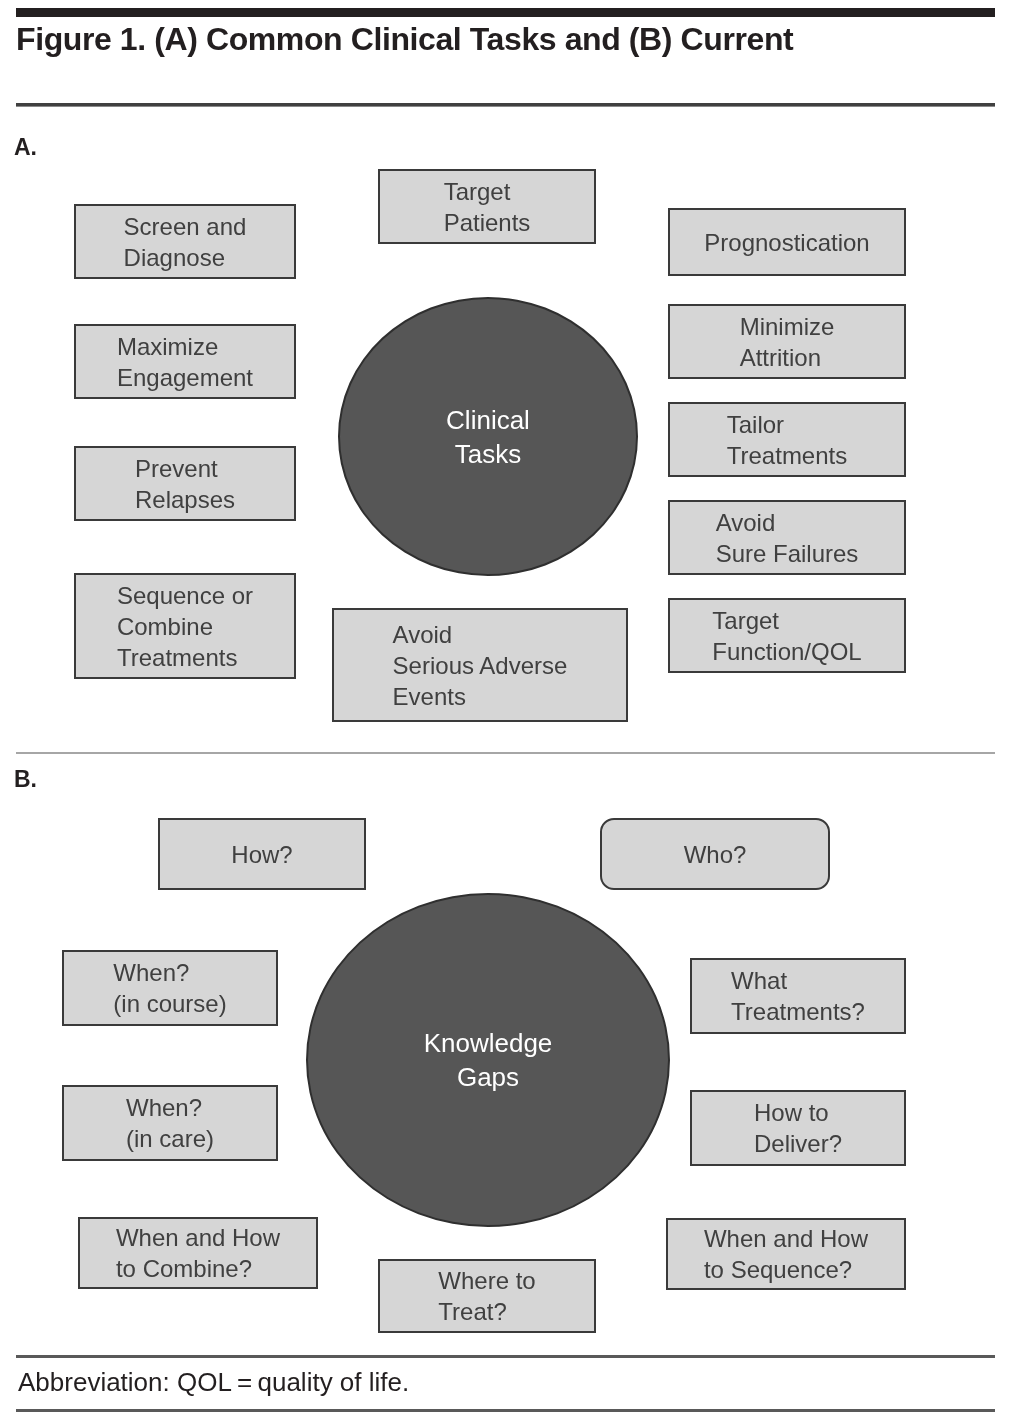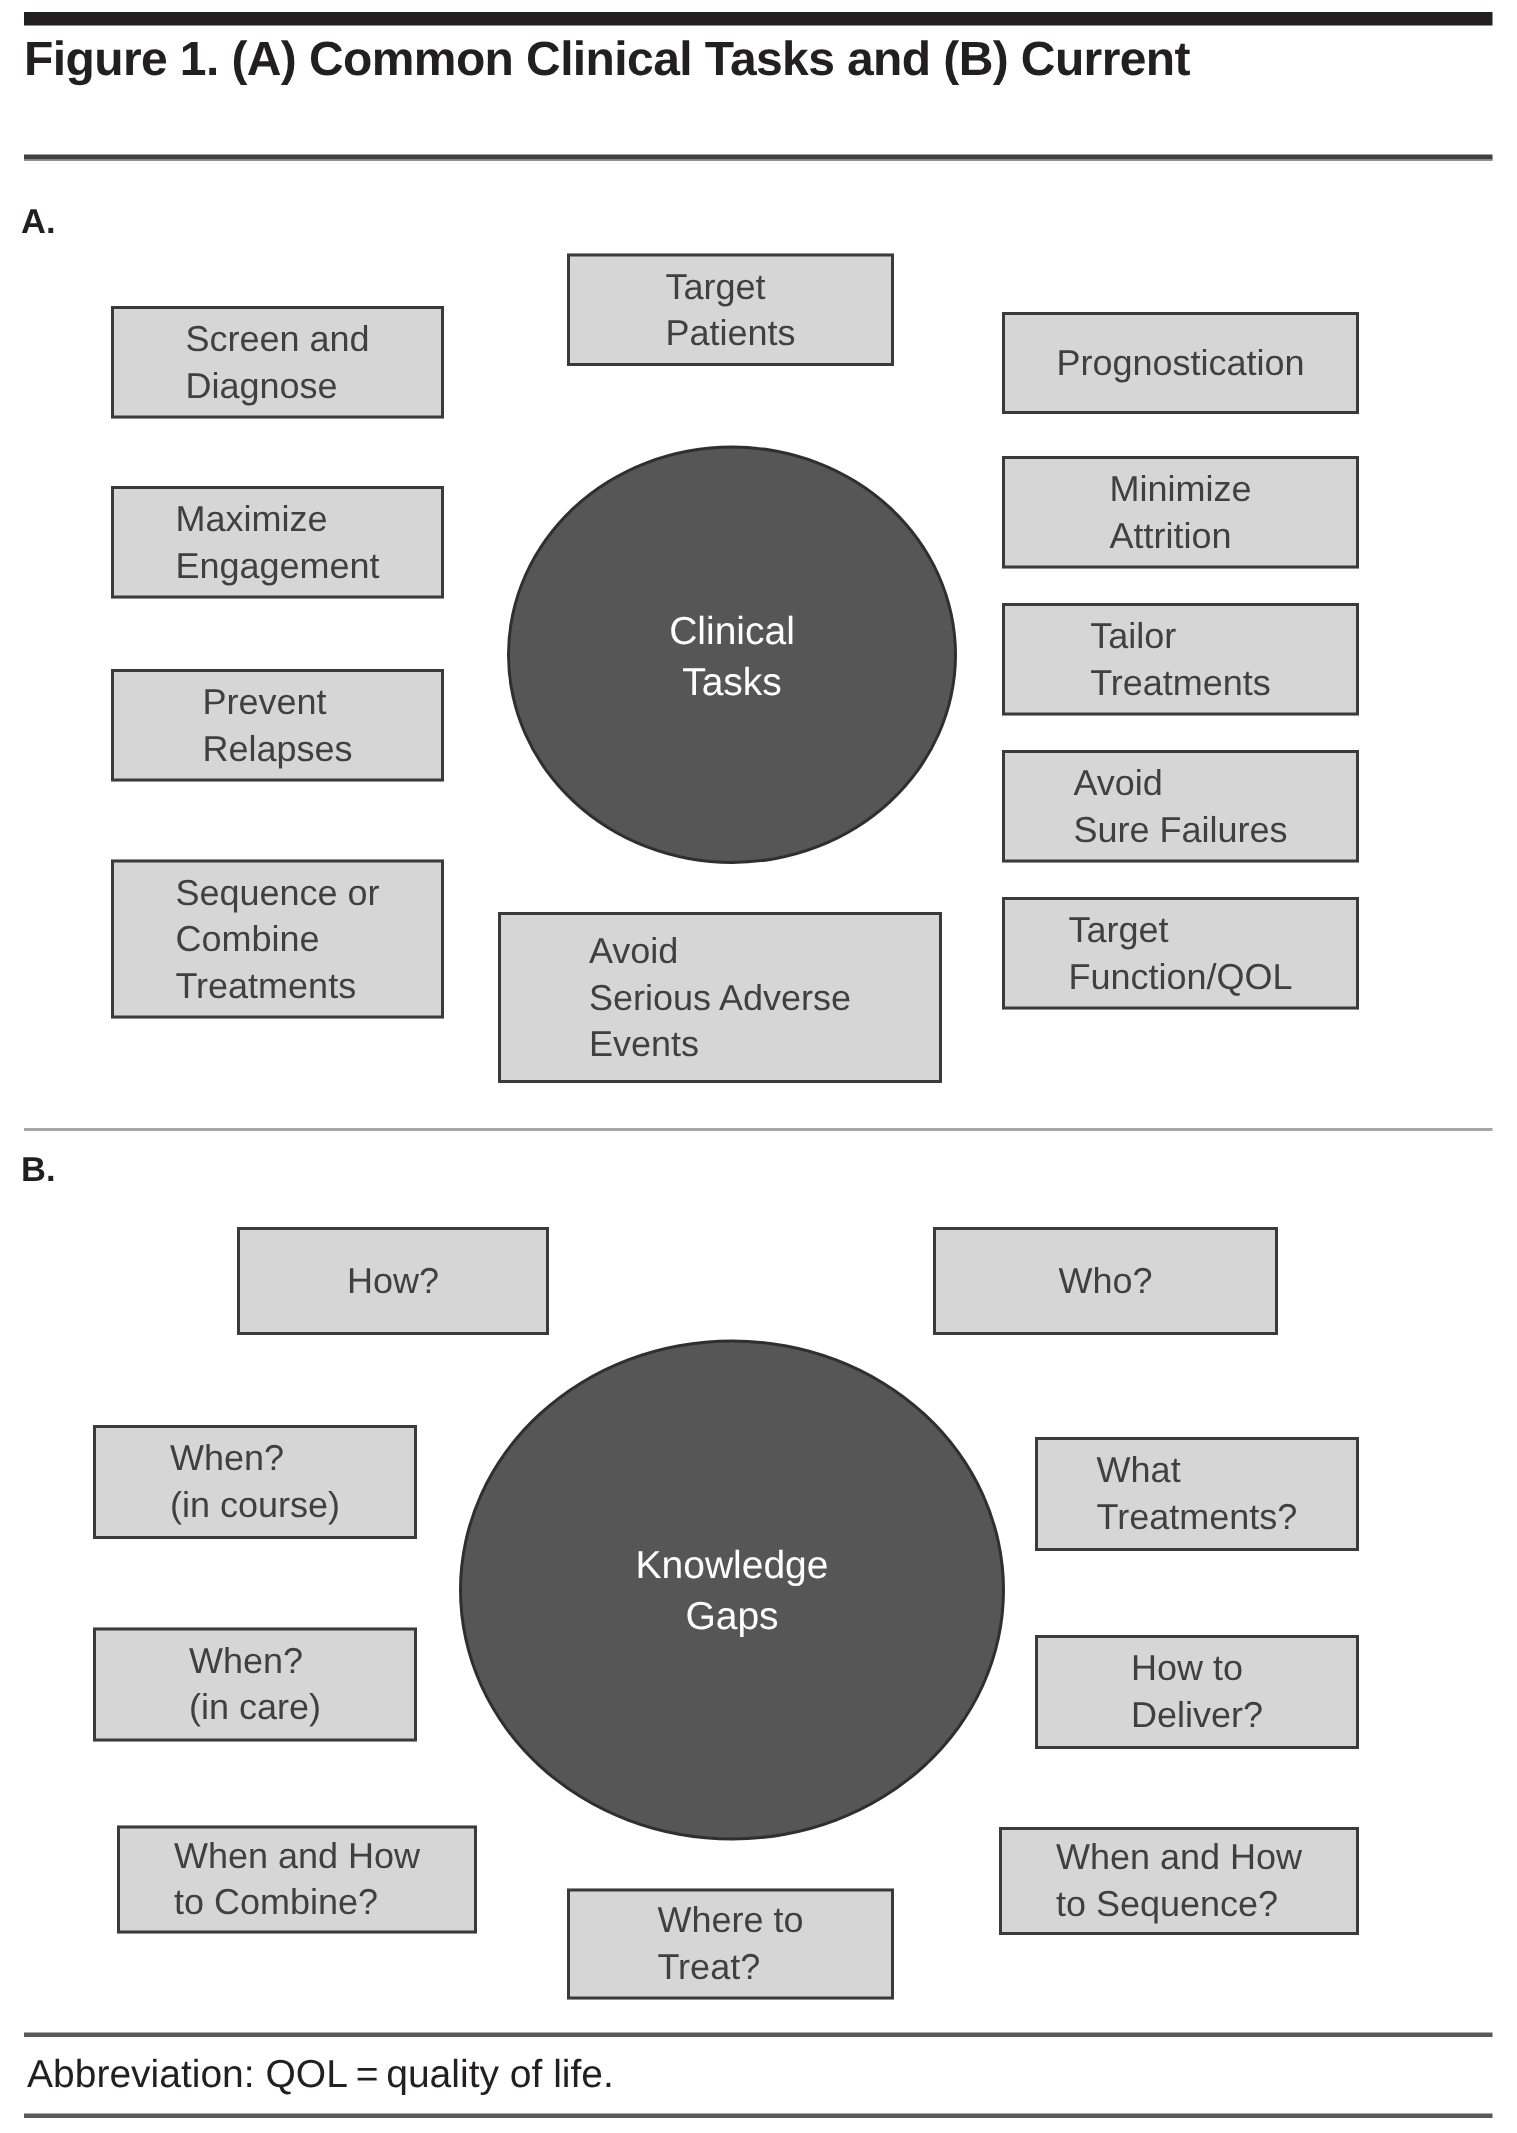--- a/index.html
+++ b/index.html
@@ -182,21 +182,21 @@
   <div class="node" style="left:668px; top:500px; width:238px; height:75px;">Avoid
 Sure Failures</div>
   <div class="node" style="left:668px; top:598px; width:238px; height:75px;">Target
 Function/QOL</div>
 
   <div class="rule-mid"></div>
 
   <div class="panel-letter b">B.</div>
 
   <div class="node" style="left:158px; top:818px; width:208px; height:72px;">How?</div>
-  <div class="node" style="left:622px; top:818px; width:230px; height:72px;">Who?</div>
+  <div class="node" style="left:600px; top:818px; width:230px; height:72px;border-radius:14px;">Who?</div>
 
   <div class="node" style="left:62px;  top:950px; width:216px; height:76px;">When?
 (in course)</div>
   <div class="node" style="left:62px;  top:1085px; width:216px; height:76px;">When?
 (in care)</div>
   <div class="node" style="left:78px;  top:1217px; width:240px; height:72px;">When and How
 to Combine?</div>
 
   <div class="hub" style="left:306px; top:893px; width:364px; height:334px;">Knowledge
 Gaps</div>

